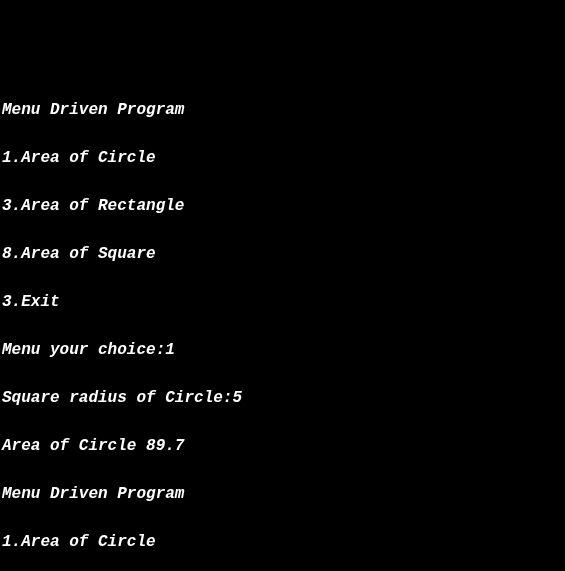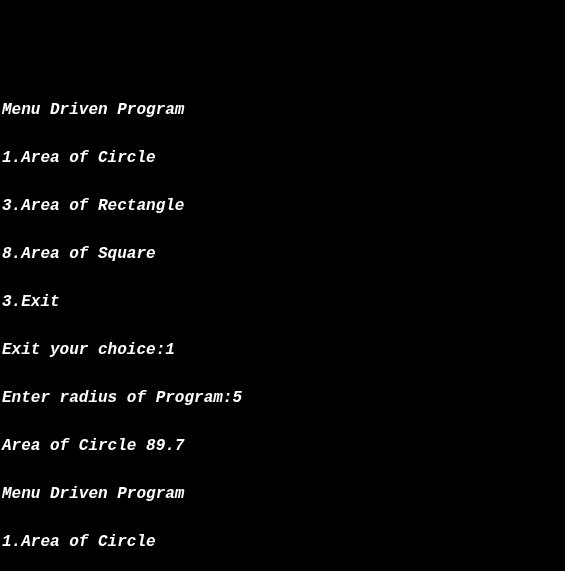--- a/index.html
+++ b/index.html
@@ -28,22 +28,22 @@
 </head>
 <body>
 
 
 
 <span class="line">Menu Driven Program</span>
 <span class="line">1.Area of Circle</span>
 <span class="line">3.Area of Rectangle</span>
 <span class="line">8.Area of Square</span>
 <span class="line">3.Exit</span>
-<span class="line">Exit your choice:1</span>
-<span class="line">Enter radius of Program:5</span>
+<span class="line">Menu your choice:1</span>
+<span class="line">Square radius of Circle:5</span>
 <span class="line">Area of Circle 89.7</span>
 <span class="line">Menu Driven Program</span>
 <span class="line">1.Area of Circle</span>
 
 
 
 
 
 
 

